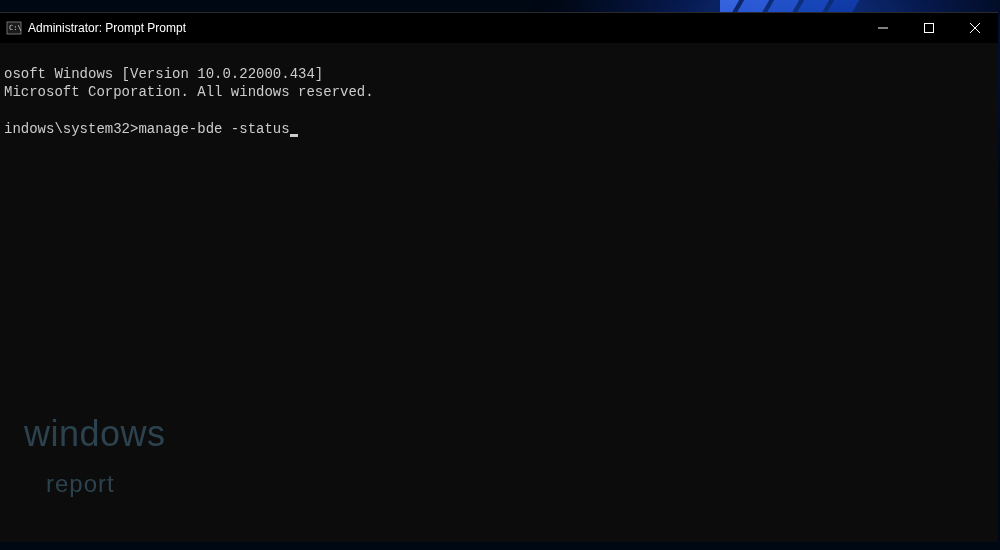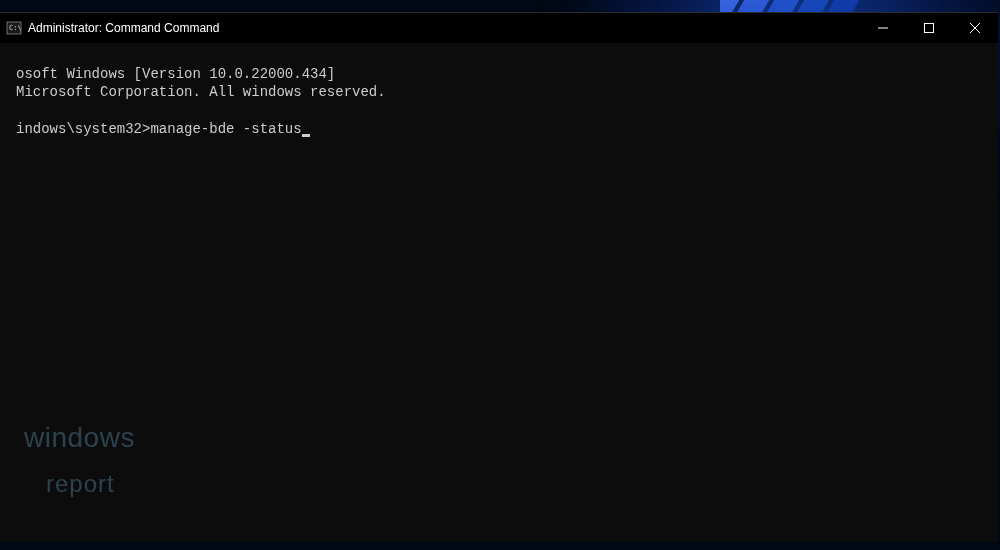--- a/index.html
+++ b/index.html
@@ -85,21 +85,21 @@
       color: #cccccc;
       font-family: Consolas, "Courier New", monospace;
       font-size: 14px;
       padding: 4px 0 0 0;
       line-height: 1.3;
       white-space: pre;
       overflow: hidden;
       position: relative;
     }
     .terminal-line {
-      margin: 16px;
+      margin: 4px;
       padding: 0;
     }
     .cursor {
       display: inline-block;
       width: 8px;
       height: 3px;
       background: #cccccc;
       vertical-align: bottom;
       margin-bottom: 1px;
       animation: blink 1s step-end infinite;
@@ -111,21 +111,21 @@
       position: absolute;
       bottom: 24px;
       left: 24px;
       color: #3a5a6a;
       font-family: "Segoe UI", sans-serif;
       line-height: 0.85;
       opacity: 0.7;
       pointer-events: none;
     }
     .watermark .w1 {
-      font-size: 28px;
+      font-size: 36px;
       font-weight: 300;
       letter-spacing: 0.5px;
     }
     .watermark .w2 {
       font-size: 24px;
       font-weight: 300;
       letter-spacing: 1px;
       margin-left: 22px;
     }
     .bg-stripes {
@@ -166,21 +166,21 @@
 
 <div class="window">
   <div class="titlebar">
     <div class="titlebar-left">
       <span class="cmd-icon">
         <svg width="16" height="16" viewBox="0 0 16 16">
           <rect x="1" y="2" width="14" height="12" fill="#1a1a1a" stroke="#888" stroke-width="0.8"></rect>
           <text x="3" y="10" fill="#ccc" font-size="7" font-family="monospace">C:\</text>
         </svg>
       </span>
-      <span>Administrator: Command Command</span>
+      <span>Administrator: Prompt Prompt</span>
     </div>
     <div class="window-controls">
       <div class="win-btn">
         <svg width="10" height="10" viewBox="0 0 10 10">
           <line x1="0" y1="5" x2="10" y2="5" stroke="#ffffff" stroke-width="1"></line>
         </svg>
       </div>
       <div class="win-btn">
         <svg width="10" height="10" viewBox="0 0 10 10">
           <rect x="0.5" y="0.5" width="9" height="9" fill="none" stroke="#ffffff" stroke-width="1"></rect>

